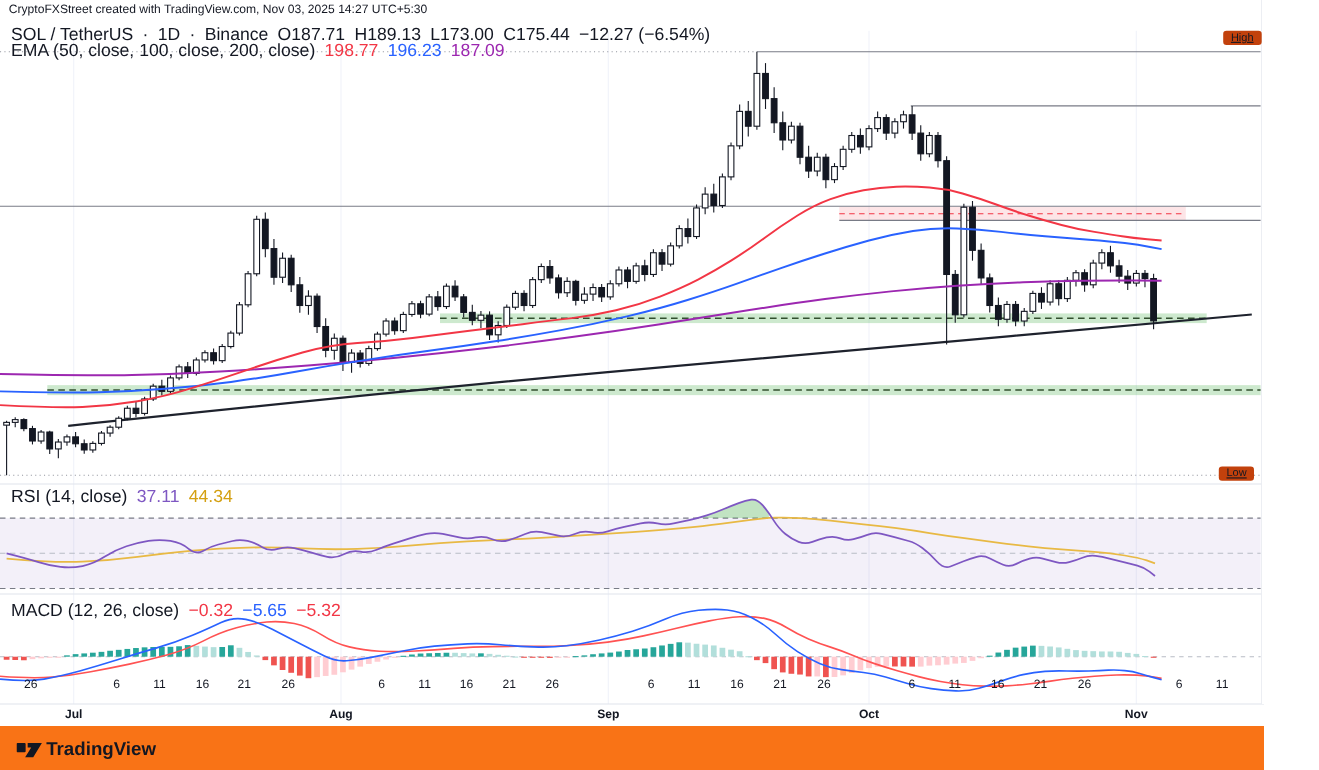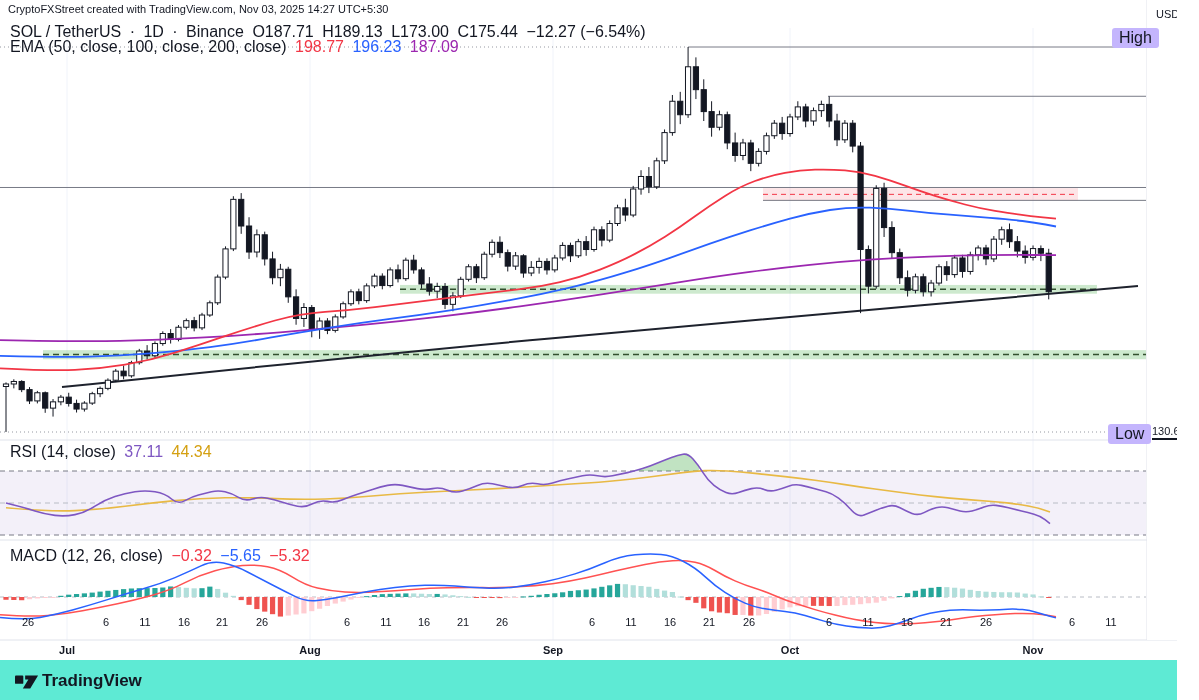--- a/index.html
+++ b/index.html
@@ -1,37 +1,37 @@
 <!DOCTYPE html>
 <html><head>
 <meta charset="utf-8">
 <style>
   html,body{margin:0;padding:0;background:#fff;}
   #app{position:relative;width:1149px;height:700px;background:#fff;overflow:hidden;
-       font-family:"Liberation Sans",sans-serif;color:#131722;padding-left:28px;}
+       font-family:"Liberation Sans",sans-serif;color:#131722;}
   svg{position:absolute;left:0;top:0;}
   .hdr{position:absolute;left:8px;top:3px;font-size:11px;color:#131722;white-space:nowrap;}
   .leg{position:absolute;left:10px;font-size:16px;white-space:nowrap;color:#131722;}
   .leg span{margin-right:4px;}
   .sym-leg{top:23px;}
   .ema-leg{top:38px;}
   .rsi-leg{top:443px;}
   .macd-leg{top:547px;}
   .v-red{color:#F23645;} .v-blue{color:#2962FF;text-align:center;} .v-purple{color:#9C27B0;}
   .v-rsi{color:#7E57C2;} .v-ma{color:#D4A012;}
   .axis-col{position:absolute;left:1147px;top:0;width:52px;height:640px;background:#fff;}
-  .pill{position:absolute;font-size:16px;background:#c4b5fd;color:#131722;
-        border-radius:3px;padding:1px 7px;}
+  .pill{position:absolute;font-size:10px;background:#c2410c;color:#131722;
+        border-radius:3px;padding:1px 7px;text-decoration:underline;}
   .lowval{position:absolute;left:1152px;font-size:11px;color:#131722;
           border-bottom:2px solid #131722;padding-bottom:1px;}
   .usdt{position:absolute;left:1156px;top:8px;font-size:11px;color:#131722;}
   .time-axis{position:absolute;left:0;top:613px;width:1199px;height:18px;}
   .tlabel{position:absolute;top:3px;font-size:11px;color:#131722;transform:translateX(-50%);}
   .tlabel.b{font-weight:bold;margin-top:28px;}
-  .footer{position:absolute;left:0;top:660px;width:1199px;height:40px;background:#5eead4;}
+  .footer{position:absolute;left:0;top:660px;width:1199px;height:40px;background:#f97316;}
   .brand{position:absolute;left:42px;top:11px;font-size:17px;font-weight:bold;color:#131722;}
   .tvlogo{position:absolute;left:15px;top:11px;}
 </style>
 </head>
 <body>
 <div id="app">
 
 <svg id="chart" width="1199" height="700">
       <g>
         <line x1="67" y1="28" x2="67" y2="640" stroke="#F0F3FA" stroke-width="1"></line>

